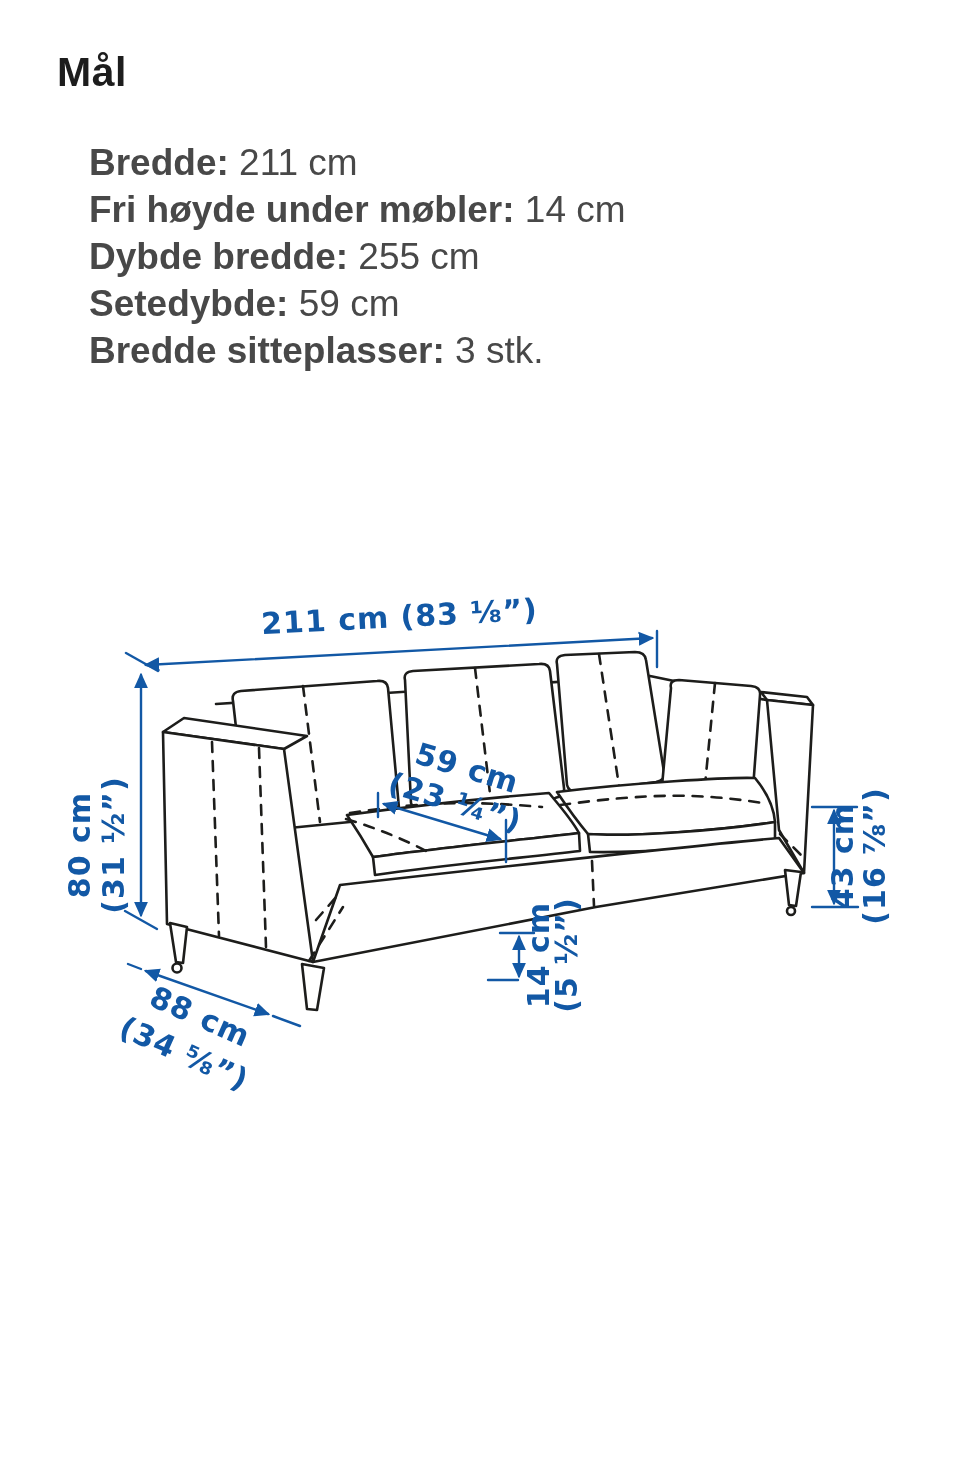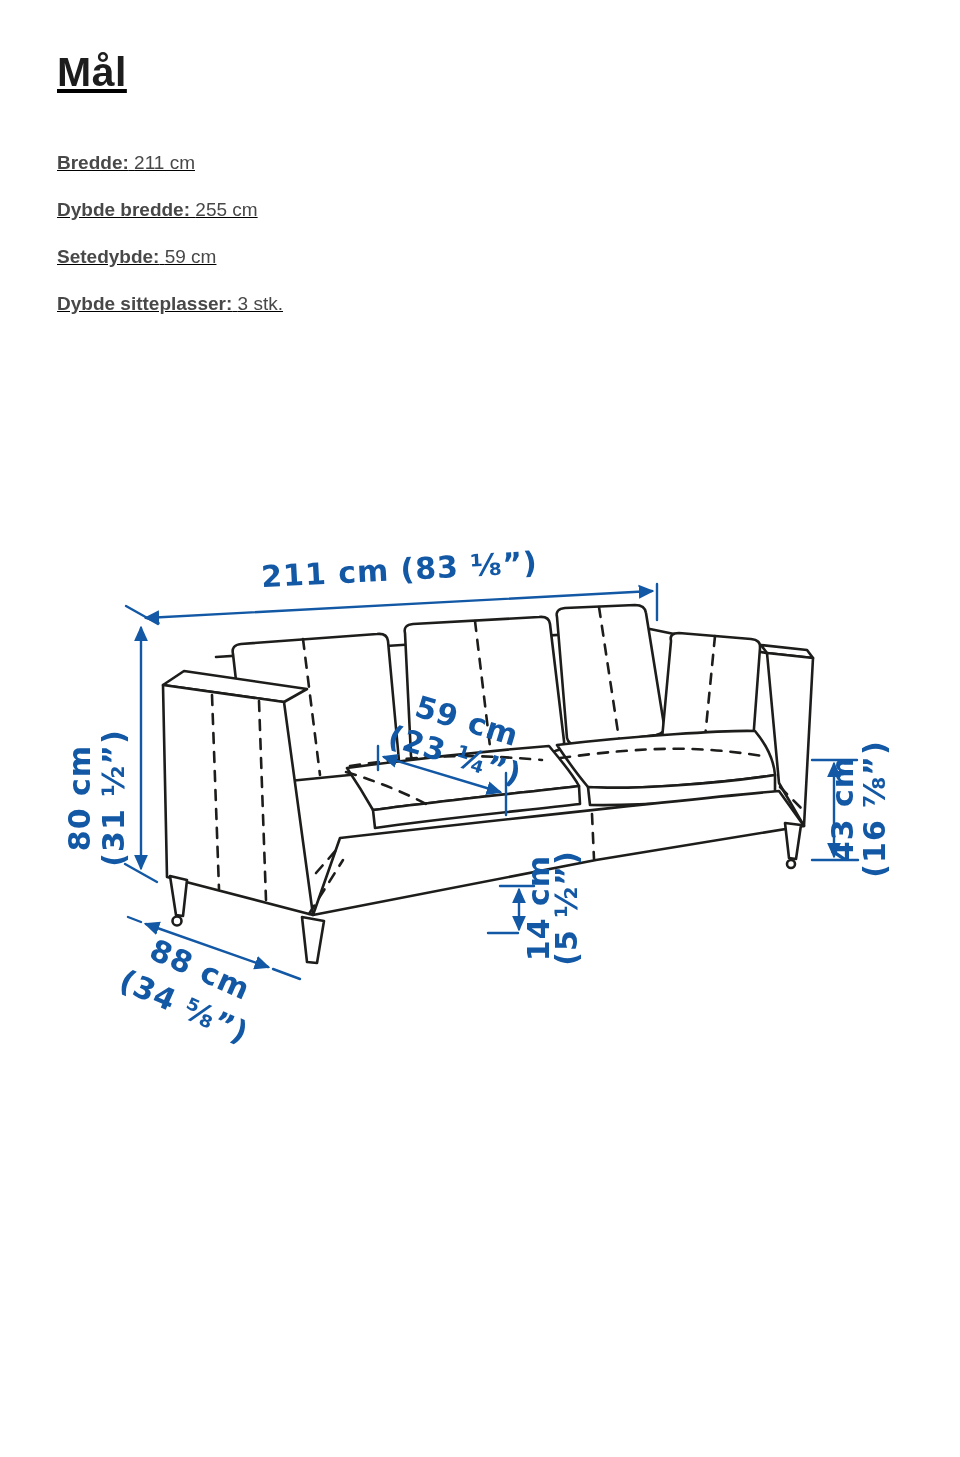--- a/index.html
+++ b/index.html
@@ -12,36 +12,36 @@
   html,body{margin:0;padding:0;}
   body{
     width:960px;
     height:1457px;
     background:#ffffff;
     font-family:"Liberation Sans","DejaVu Sans",sans-serif;
     overflow:hidden;
   }
   .content{
     padding:50px 56px 0 57px;
-    text-decoration:underline;
   }
   .page-title{
     font-size:41px;
     font-weight:700;
     color:var(--title);
     line-height:1.1;
     margin:0 0 44px 0;
     letter-spacing:0.5px;
   }
   .spec-list{margin:0;padding:0;}
   .spec-row{
-    font-size:19px;
+    font-size:37px;
     line-height:47px;
     color:var(--text);
     white-space:nowrap;
+    margin-left:32px;
   }
   .spec-label{font-weight:700;}
   .spec-value{font-weight:400;}
   .diagram-wrap{
     margin-top:215px;
     width:960px;
     height:680px;
   }
   
   .ln{
@@ -78,23 +78,24 @@
   }
 </style>
 </head>
 <body>
 
 <div class="content">
   <h1 class="page-title">Mål</h1>
 
   <div class="spec-list">
     <div class="spec-row"><span class="spec-label">Bredde:</span> <span class="spec-value">211 cm</span></div>
+    <div class="spec-row"><span class="spec-label">Fri høyde under møbler:</span> <span class="spec-value">14 cm</span></div>
     <div class="spec-row"><span class="spec-label">Dybde bredde:</span> <span class="spec-value">255 cm</span></div>
     <div class="spec-row"><span class="spec-label">Setedybde:</span> <span class="spec-value">59 cm</span></div>
-    <div class="spec-row"><span class="spec-label">Dybde sitteplasser:</span> <span class="spec-value">3 stk.</span></div>
+    <div class="spec-row"><span class="spec-label">Bredde sitteplasser:</span> <span class="spec-value">3 stk.</span></div>
   </div>
 </div>
 
 <div class="diagram-wrap">
   <svg width="960" height="680" viewBox="0 0 960 680" xmlns="http://www.w3.org/2000/svg">
     <defs>
       <marker id="arrow" viewBox="0 0 10 10" refX="8.5" refY="5" markerWidth="6.5" markerHeight="6.5" orient="auto-start-reverse">
         <path d="M0,0.5 L10,5 L0,9.5 Z" class="dimfill"></path>
       </marker>
     </defs>

